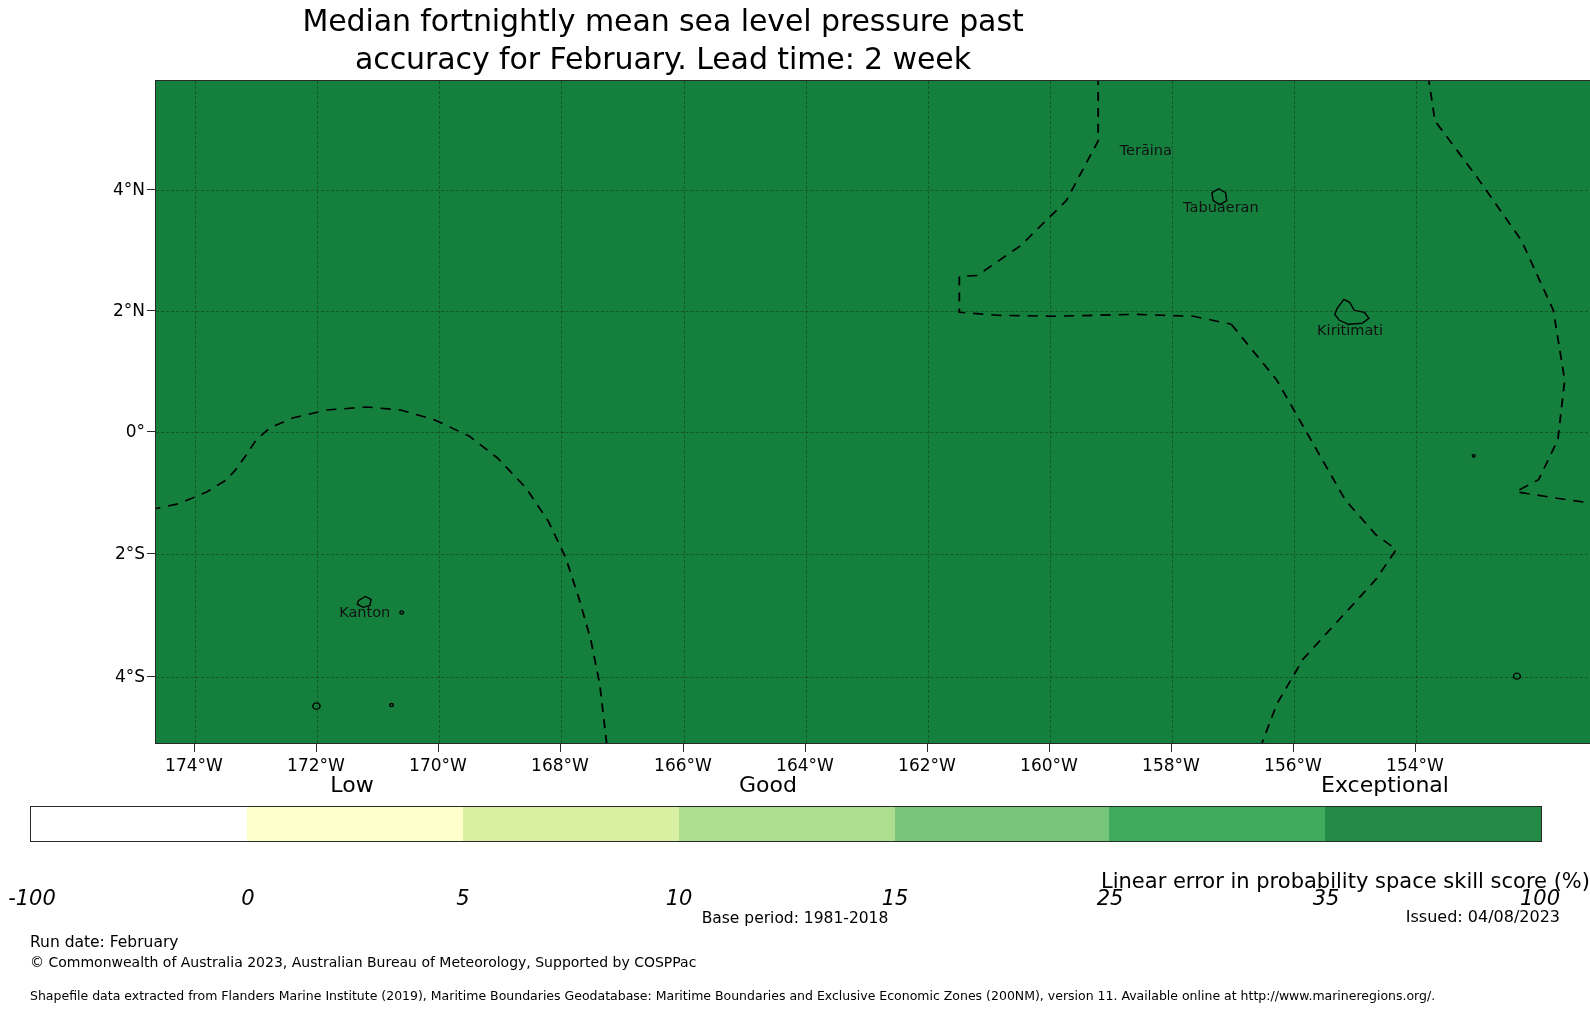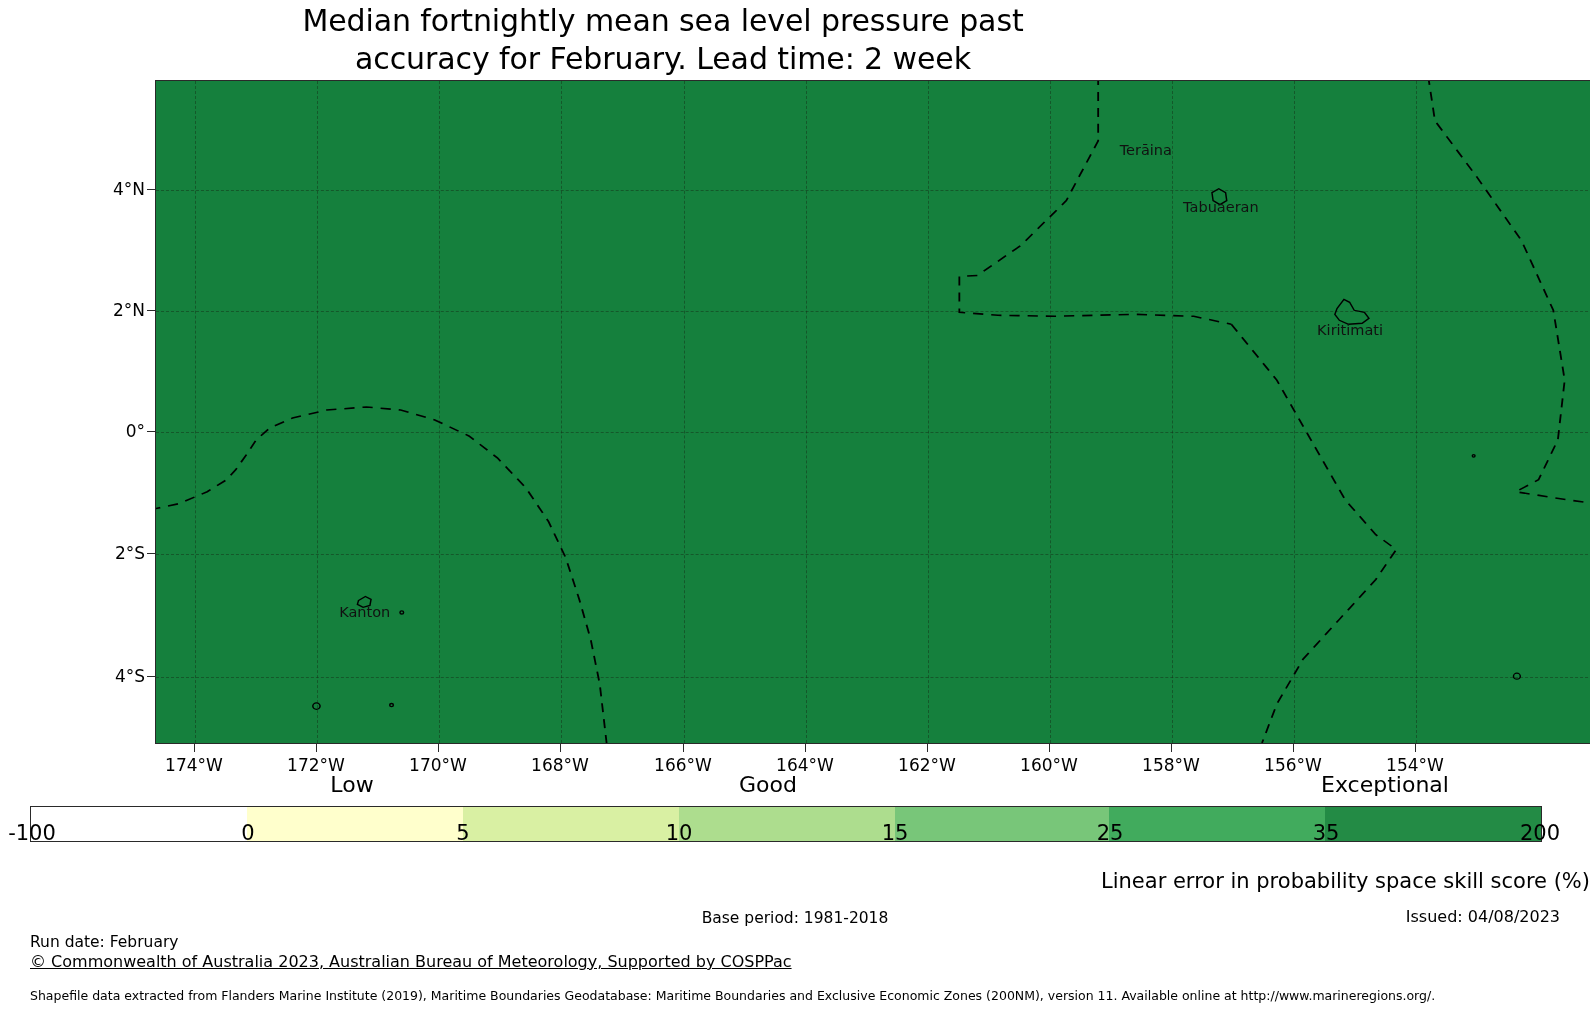--- a/index.html
+++ b/index.html
@@ -133,23 +133,24 @@
     border: 1px solid #2a2a2a;
     box-sizing: border-box;
     display: flex;
   }
   .cbar-seg {
     height: 100%;
   }
   #cbar-ticks {
     position: absolute;
     left: 0;
-    top: 821px;
+    top: 886px;
     width: 1590px;
     height: 26px;
+    font-style: italic;
   }
   .cbar-tick {
     position: absolute;
     font-size: 21px;
     transform: translateX(-50%);
     white-space: nowrap;
   }
   #cbar-axis-label {
     position: absolute;
     left: 0;
@@ -162,21 +163,21 @@
   
   #footer-left {
     position: absolute;
     left: 30px;
     top: 908px;
     font-size: 15px;
     line-height: 20px;
   }
   #footer-left .line1 { font-size: 15.5px; margin-top: 24px; }
   #footer-left .line2 { font-size: 14.5px; }
-  #footer-left .line3 { font-size: 16px; text-decoration: underline; }
+  #footer-left .line3 { font-size: 14px; }
   #footer-center {
     position: absolute;
     left: 0;
     top: 909px;
     width: 1590px;
     text-align: center;
     font-size: 15.5px;
   }
   #footer-right {
     position: absolute;
@@ -314,21 +315,21 @@
 </div>
 
 <div id="cbar-ticks">
   <div class="cbar-tick" style="left:32px">-100</div>
   <div class="cbar-tick" style="left:248px">0</div>
   <div class="cbar-tick" style="left:463px">5</div>
   <div class="cbar-tick" style="left:679px">10</div>
   <div class="cbar-tick" style="left:895px">15</div>
   <div class="cbar-tick" style="left:1110px">25</div>
   <div class="cbar-tick" style="left:1326px">35</div>
-  <div class="cbar-tick" style="left:1540px">200</div>
+  <div class="cbar-tick" style="left:1540px">100</div>
 </div>
 
 <div id="cbar-axis-label">Linear error in probability space skill score (%)</div>
 
 <div id="footer-left">
   <div class="line1">Run date: February</div>
   <div class="line3">© Commonwealth of Australia 2023, Australian Bureau of Meteorology, Supported by COSPPac</div>
 </div>
 
 <div id="footer-center">Base period: 1981-2018</div>

